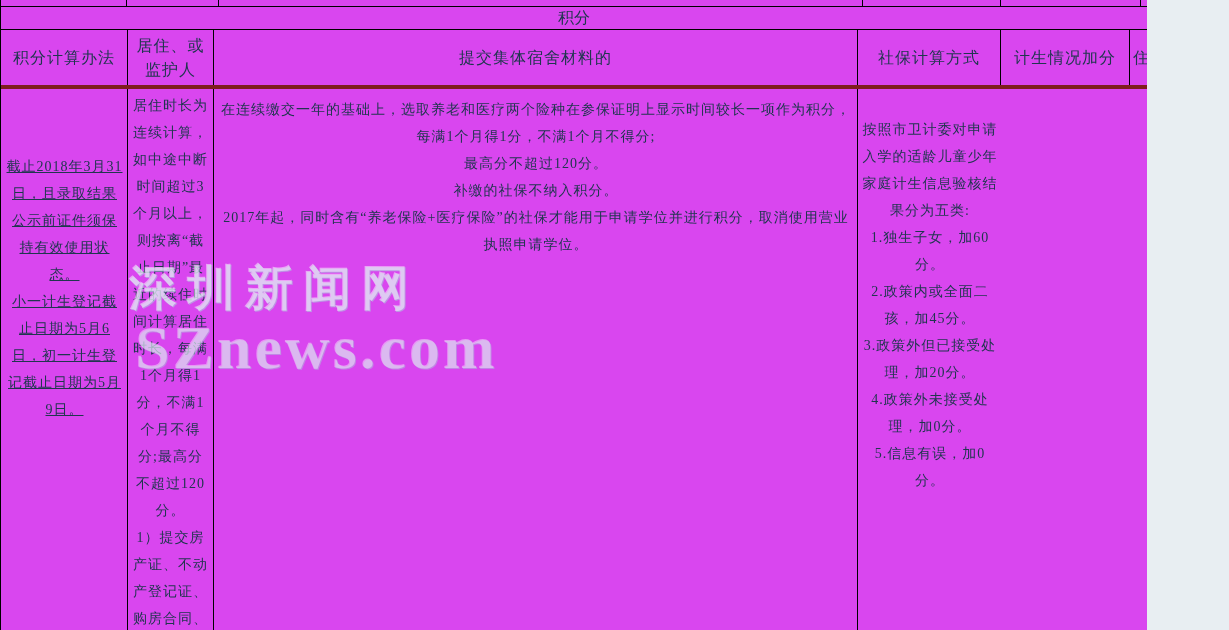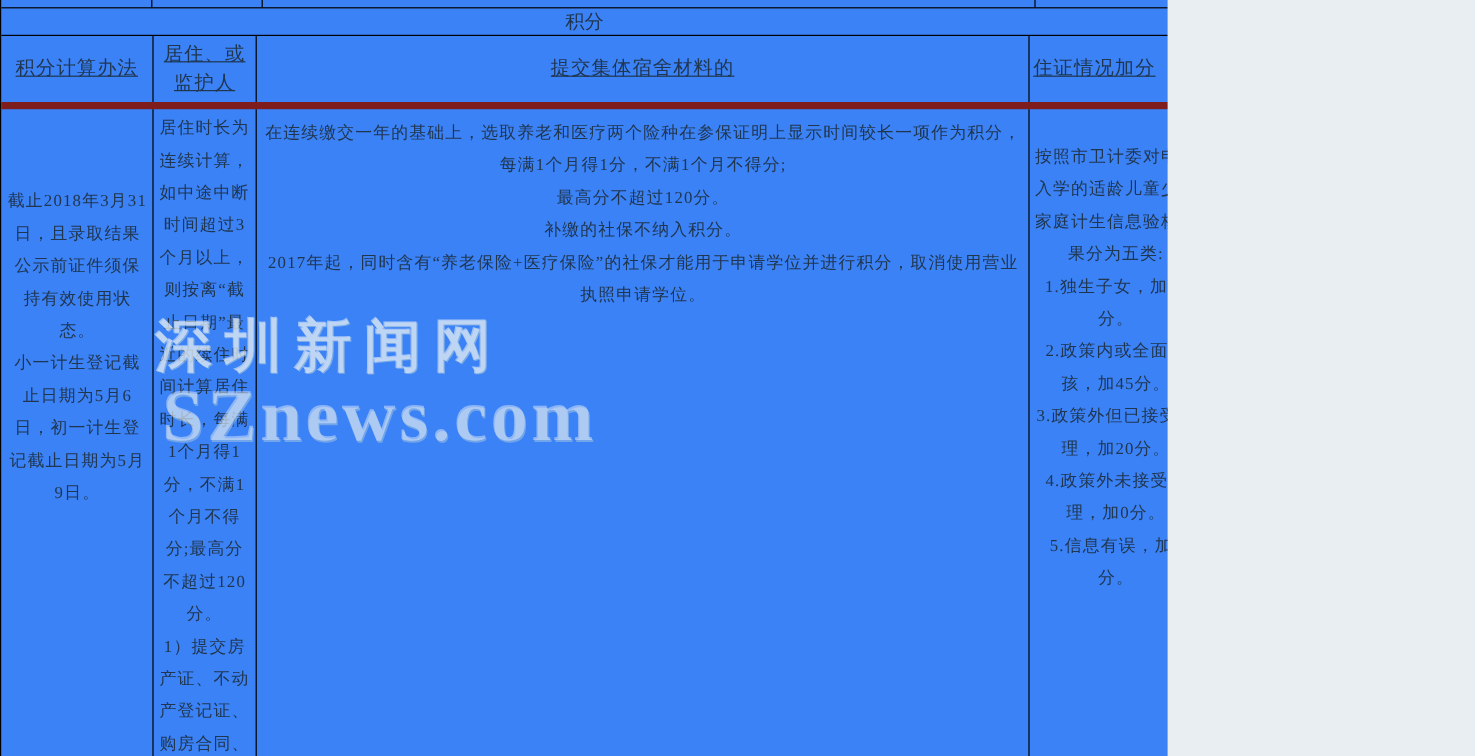--- a/index.html
+++ b/index.html
@@ -1,20 +1,20 @@
 <!DOCTYPE html>
 <html><head>
 <meta charset="utf-8">
 <style>
   html,body { margin:0; padding:0; background:#e8eef2; }
   .screen {
     position: relative;
-    width: 973px; height: 630px;
+    width: 1147px; height: 630px;
     box-sizing: border-box;
-    background: #3b82f6;
+    background: #d946ef;
     border-left: 1px solid #000;
     overflow: hidden;
     font-family: "Liberation Serif", "DejaVu Serif", serif;
     color: #20364f;
   }
   
   .row-sliver { position: relative; height: 6px; border-bottom: 1px solid #000; }
   .row-sliver .v { position:absolute; top:0; bottom:0; width:1px; background:#000; }
   
   .row-title {
@@ -26,38 +26,38 @@
   .grid-row {
     display: grid;
     grid-template-columns: 127px 86px 644px 143px 129px 100px;
   }
   .cell {
     box-sizing: border-box;
     border-right: 1px solid #000;
     overflow: hidden;
   }
   .cell:last-child { border-right: none; }
-  .row-head { height: 55px; border-bottom: 6px solid #7f1d1d; text-decoration: underline; }
+  .row-head { height: 55px; border-bottom: 4px solid #7f1d1d; }
   .row-head .cell {
     display:flex; align-items:center; justify-content:center;
     text-align:center; font-size:16px; line-height:24px;
     letter-spacing:1px; padding:0 2px;
   }
   .row-head .cell.h6 { justify-content:flex-start; white-space:nowrap; padding-left:3px; }
   .row-body { height: 541px; border-bottom: 1px solid #000; }
   .row-body .cell {
     white-space: pre-wrap;
     word-break: break-all;
     font-size: 14px;
     line-height: 27px;
     letter-spacing: 1px;
     text-align: center;
   }
   .cell.b1 { padding: 26px 3px 0 3px; line-height: 25.7px; letter-spacing: 2px; }
-  .cell.b2 { padding: 64px 3px 0 4px; }
+  .cell.b2 { padding: 64px 3px 0 4px; text-decoration: underline; }
   .cell.b3 { padding: 3px 4px 0 4px; }
   .cell.b4 { padding: 7px 3px 0 4px; }
   .cell.b5 { padding: 27px 2px 0 3px; }
   .cell.b6 { padding: 131px 2px 0 3px; }
   
   .wm { position:absolute; left:0; top:0; width:100%; height:100%; pointer-events:none; z-index:5; }
   .wm-cn {
     position:absolute; left:128px; top:256px;
     font-size:48px; letter-spacing:10px; font-weight:bold;
     color: rgba(255,255,255,0.50);
@@ -84,20 +84,22 @@
   </div>
 
   <div class="row-title">
     <span>积分</span>
   </div>
 
   <div class="grid-row row-head">
     <div class="cell h1">积分计算办法</div>
     <div class="cell h2">居住、或监护人</div>
     <div class="cell h3">提交集体宿舍材料的</div>
+    <div class="cell h4">社保计算方式</div>
+    <div class="cell h5">计生情况加分</div>
     <div class="cell h6">住证情况加分</div>
   </div>
 
   <div class="grid-row row-body">
     <div class="cell b2">截止2018年3月31日，且录取结果公示前证件须保持有效使用状态。
 小一计生登记截止日期为5月6日，初一计生登记截止日期为5月9日。</div>
     <div class="cell b3">居住时长为连续计算，如中途中断时间超过3个月以上，则按离“截止日期”最近的续住时间计算居住时长，每满1个月得1分，不满1个月不得分;最高分不超过120分。
 1）提交房产证、不动产登记证、购房合同、集资房、军产房、统建楼的按发证(合同签订)日期计算居住时长;未取得房产证的回迁房只作为特殊房屋材料申请学位，但不进行积分。
 2）提交无房产证的自建房、祖屋材料的，根据适龄儿童父母、祖父母、外祖父母在该房连续缴纳水费或电费的时长计算。
 3）提交集体宿舍材料的，按照单位证明、劳动合同签订时间以及集体宿舍房屋材料的三者并行日期计算(例：合同签订日期为2016年3月，但集体宿舍启用时间为2016年10月，单位证明则为2016年9月，则居住时长从2016年10月起计算)，每满一个月积1分。若集体宿舍中途搬迁，不在申请学区范围内则不计算时长。

